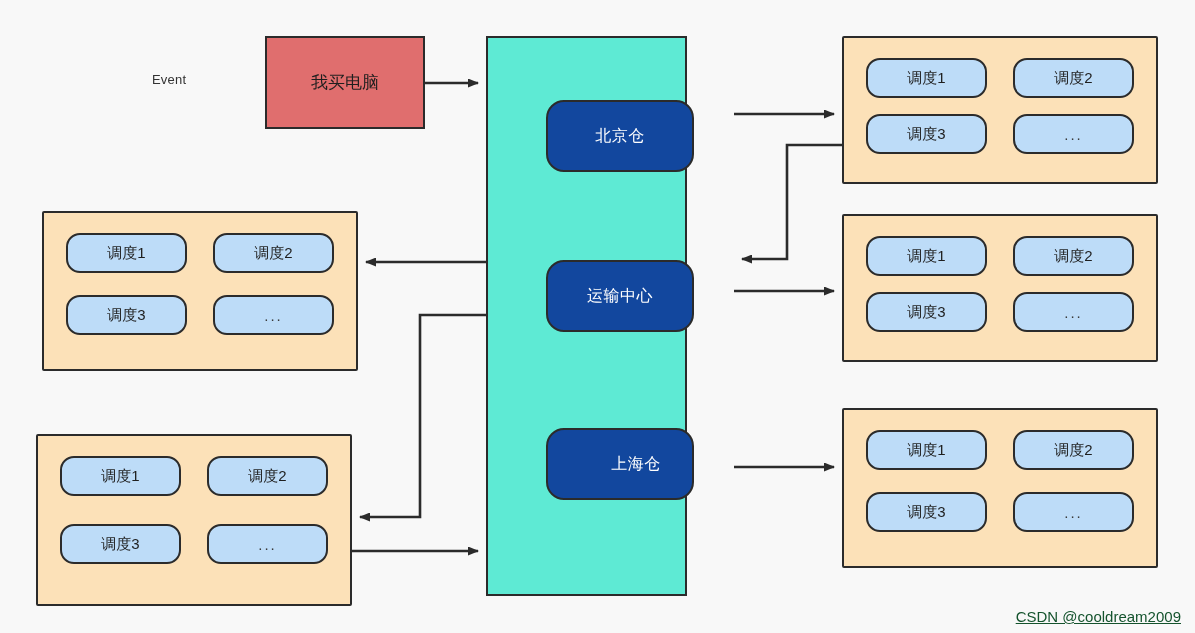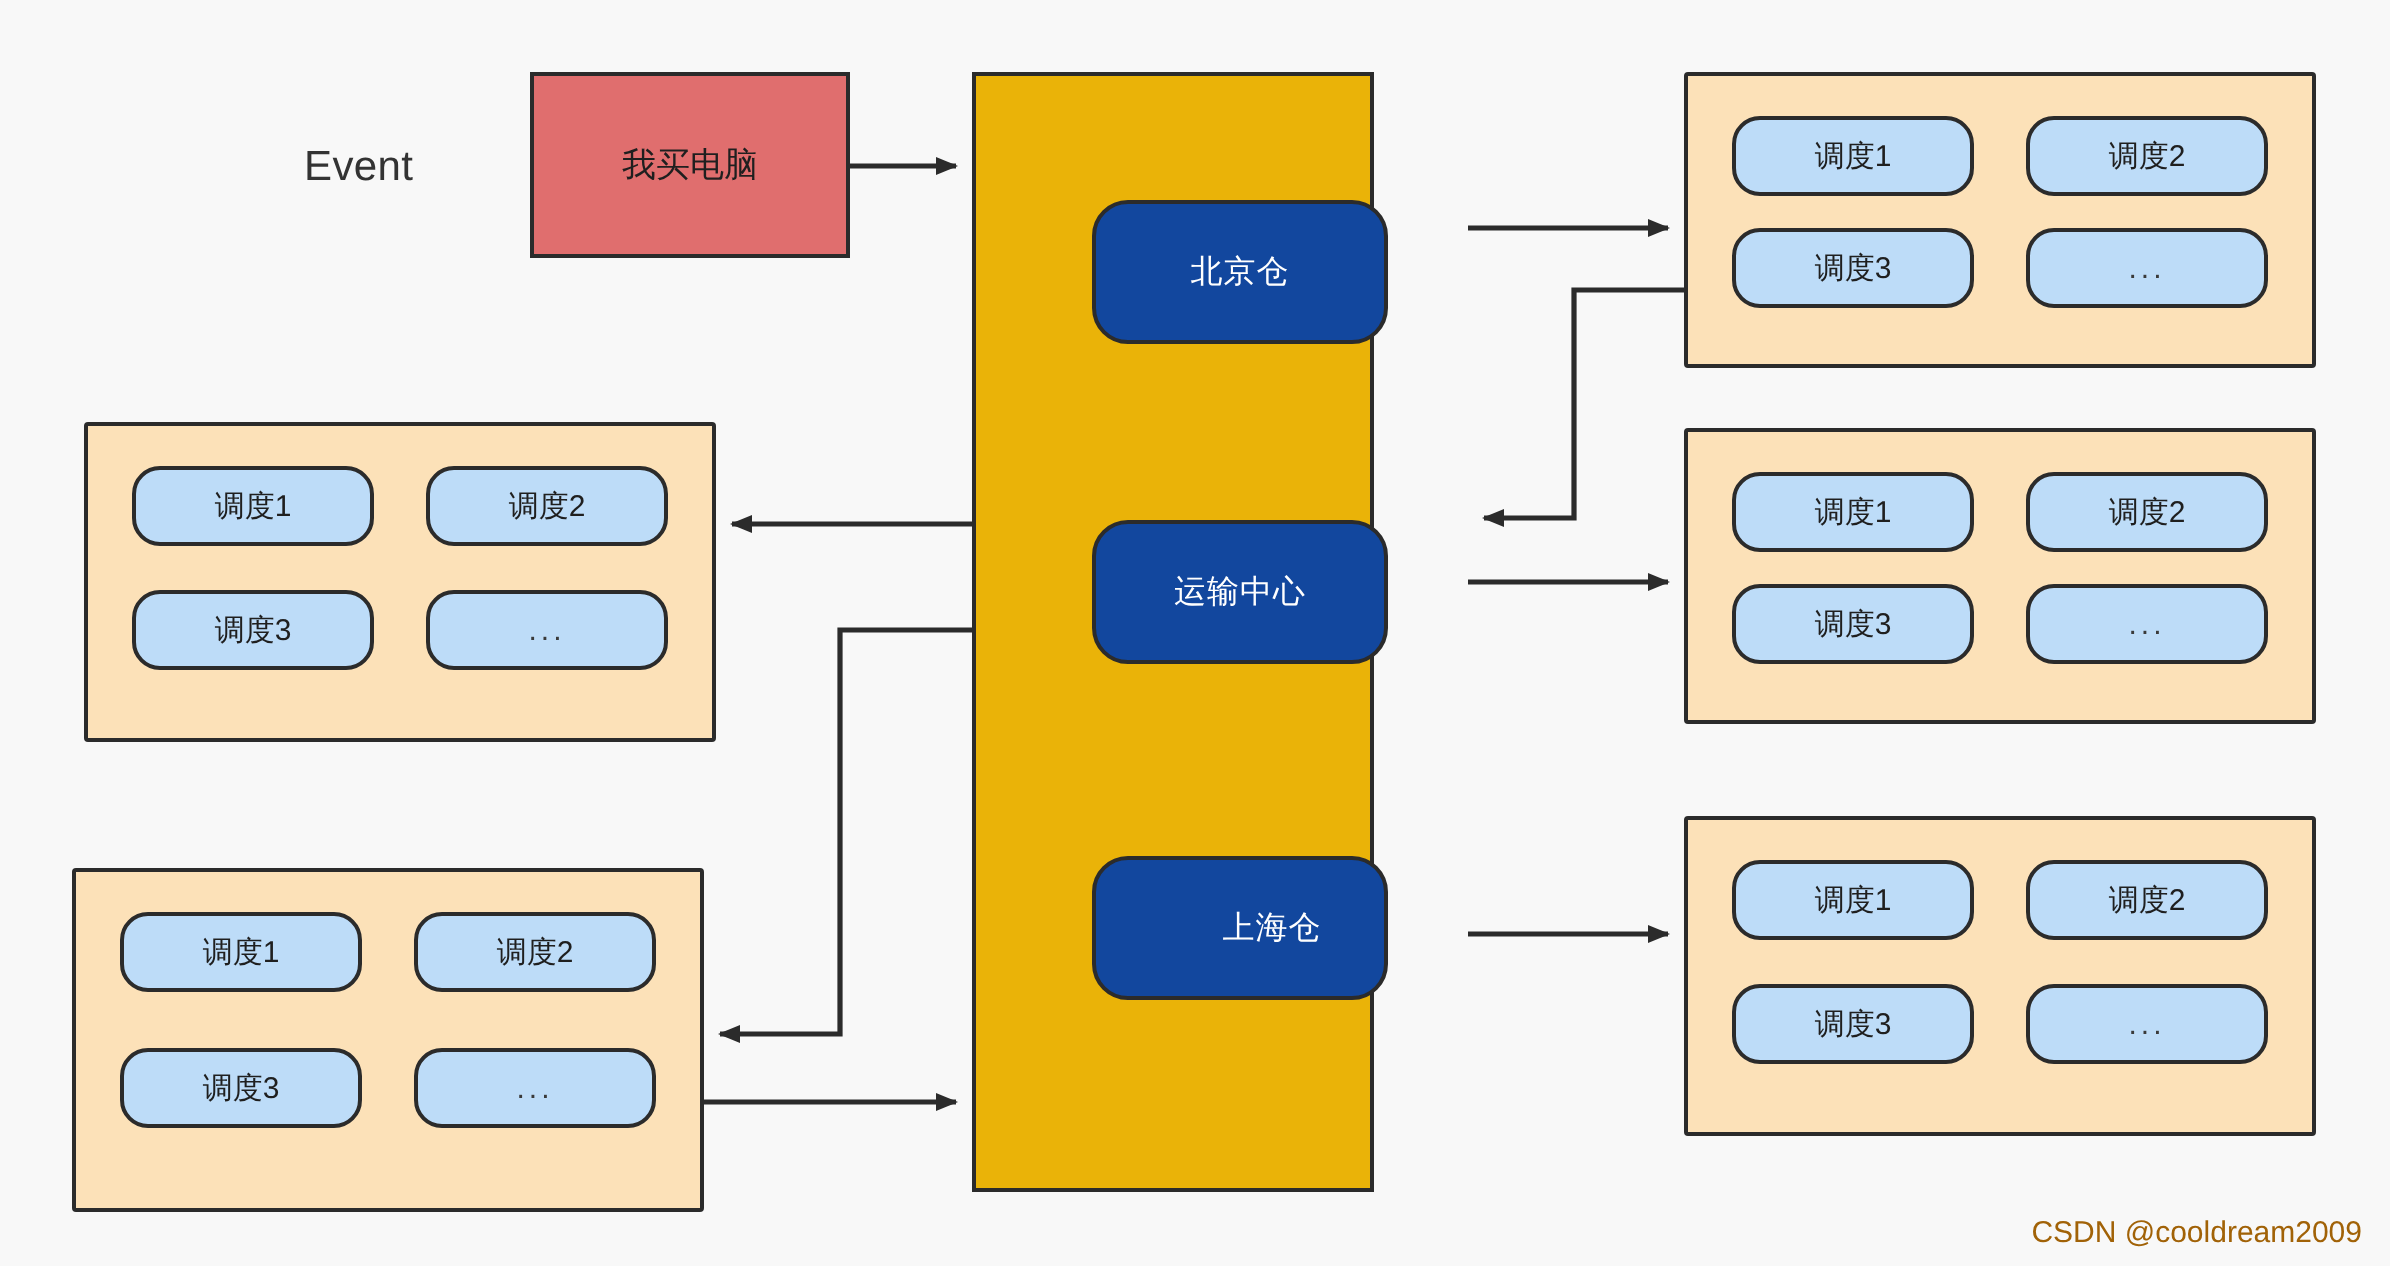--- a/index.html
+++ b/index.html
@@ -25,21 +25,21 @@
     top: 0;
     width: 1195px;
     height: 633px;
     pointer-events: none;
   }
   
   .event-label {
     position: absolute;
     left: 152px;
     top: 72px;
-    font-size: 21px;
+    font-size: 13px;
     color: #333333;
     letter-spacing: 0.2px;
     white-space: nowrap;
   }
   
   .event-box {
     position: absolute;
     left: 234px;
     top: 36px;
     width: 160px;
@@ -54,21 +54,21 @@
     font-size: 17px;
     margin-left: 31px;
   }
   
   .hub {
     position: absolute;
     left: 486px;
     top: 36px;
     width: 201px;
     height: 560px;
-    background: #eab308;
+    background: #5eead4;
     border: 2.5px solid #2b2b2b;
     box-sizing: border-box;
   }
   .hub-node {
     position: absolute;
     left: 58px;
     width: 148px;
     height: 72px;
     background: #12479e;
     border: 2.5px solid #2b2b2b;
@@ -123,22 +123,23 @@
   .panel.br { left: 842px; top: 408px; width: 316px; height: 160px; }
   .panel.ml { left: 42px;  top: 211px; width: 316px; height: 160px; }
   .panel.bl { left: 36px;  top: 434px; width: 316px; height: 172px; }
 
   
   .watermark {
     position: absolute;
     right: 14px;
     bottom: 8px;
     font-size: 15px;
-    color: #a16207;
+    color: #14532d;
     white-space: nowrap;
+    text-decoration: underline;
   }
 </style>
 </head>
 <body>
 
 <div id="canvas">
 
   <svg id="wires" viewBox="0 0 1195 633" xmlns="http://www.w3.org/2000/svg">
     <defs>
       <marker id="arrowR" markerWidth="11" markerHeight="9" refX="10" refY="4.5" orient="auto" markerUnits="userSpaceOnUse">

